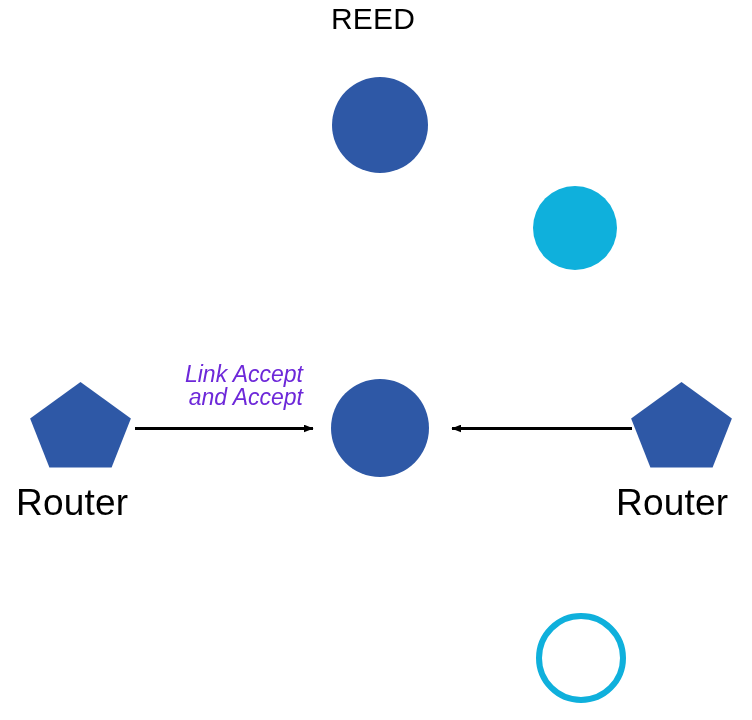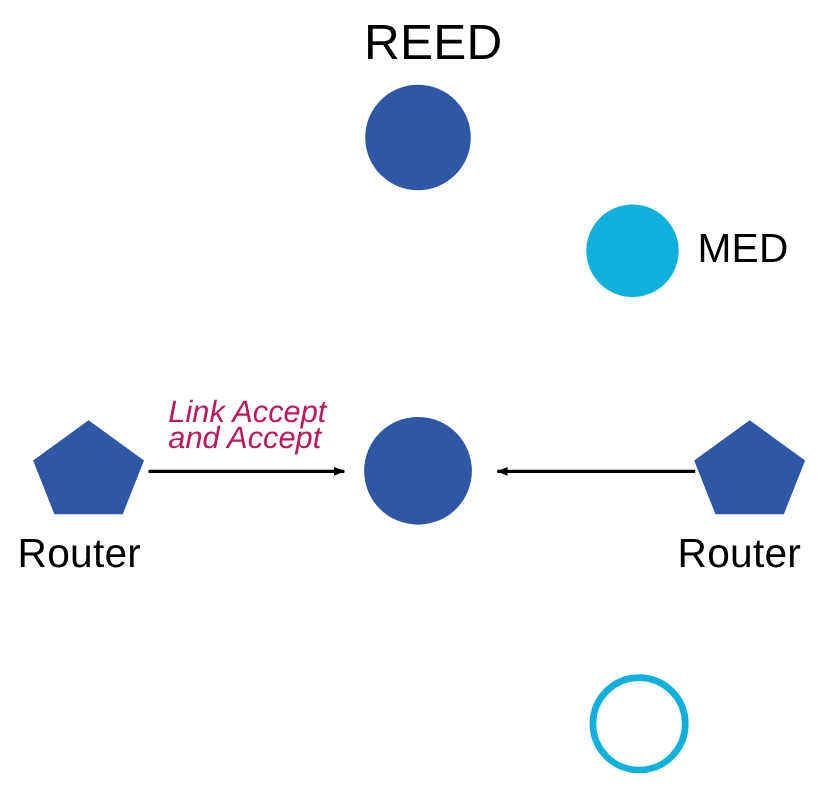--- a/index.html
+++ b/index.html
@@ -31,22 +31,22 @@
   .node-label {
     position: absolute;
     font-family: "Liberation Sans", sans-serif;
     color: #000000;
     white-space: nowrap;
     line-height: 1;
     letter-spacing: 0.2px;
   }
   .label-reed {
     left: 331px;
-    top: 16px;
-    font-size: 45px;
+    top: 4px;
+    font-size: 30px;
   }
   .label-med {
     left: 634px;
     top: 207px;
     font-size: 37px;
   }
   .label-sed {
     left: 641px;
     top: 635px;
     font-size: 37px;
@@ -59,26 +59,26 @@
   .label-router-right {
     left: 616px;
     top: 484px;
     font-size: 37px;
   }
   .edge-label {
     position: absolute;
     left: 153px;
     top: 363px;
     width: 150px;
-    text-align: left;
+    text-align: right;
     font-family: "Liberation Sans", sans-serif;
     font-style: italic;
-    font-size: 28px;
+    font-size: 23px;
     line-height: 23px;
-    color: #be185d;
+    color: #6d28d9;
   }
   .edge-label span {
     display: block;
   }
 </style>
 </head>
 <body>
 
 <div id="diagram-root">
 
@@ -104,21 +104,20 @@
 
     <polygon points="681.5,382 731.9,418.6 712.6,467.4 650.4,467.4 631.1,418.6" fill="#2E58A6"></polygon>
 
     <line x1="135" y1="428.5" x2="313" y2="428.5" stroke="#000000" stroke-width="3" marker-end="url(#arrowhead-right)"></line>
 
     <line x1="632" y1="428.5" x2="452" y2="428.5" stroke="#000000" stroke-width="3" marker-end="url(#arrowhead-left)"></line>
   </svg>
 
   <div class="node-label label-reed">REED</div>
 
-  <div class="node-label label-med">MED</div>
 
 
   <div class="node-label label-router-left">Router</div>
 
   <div class="node-label label-router-right">Router</div>
 
   <div class="edge-label">
     <span>Link Accept</span>
     <span>and Accept</span>
   </div>

